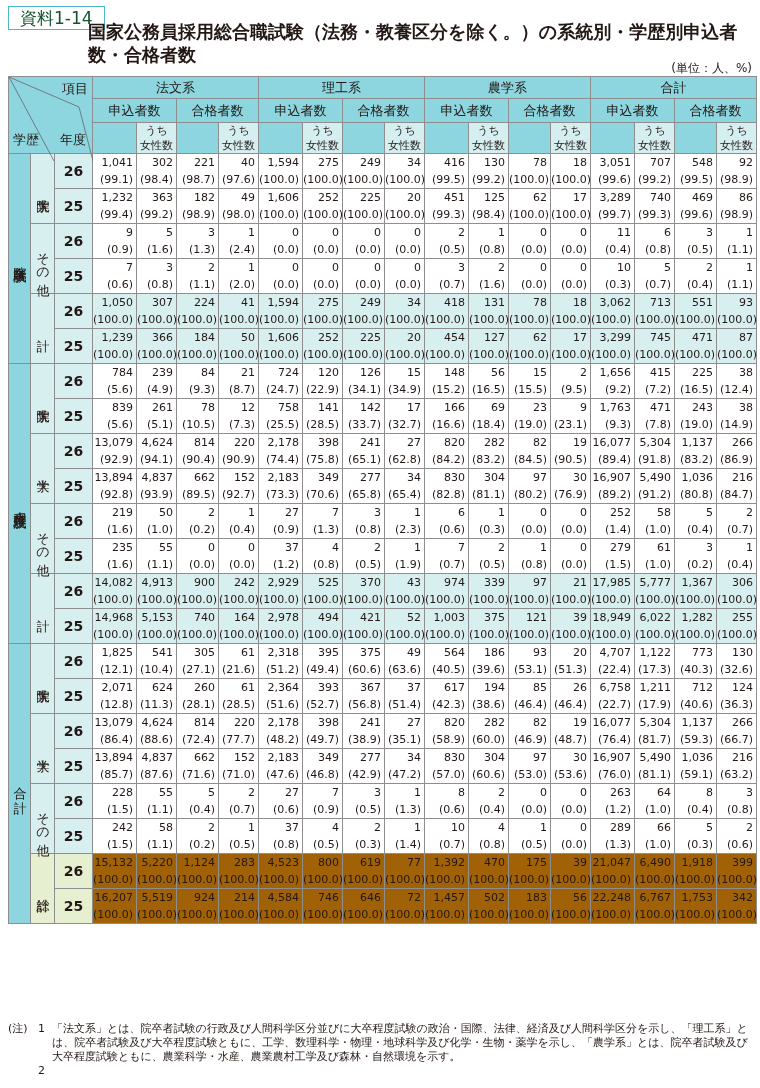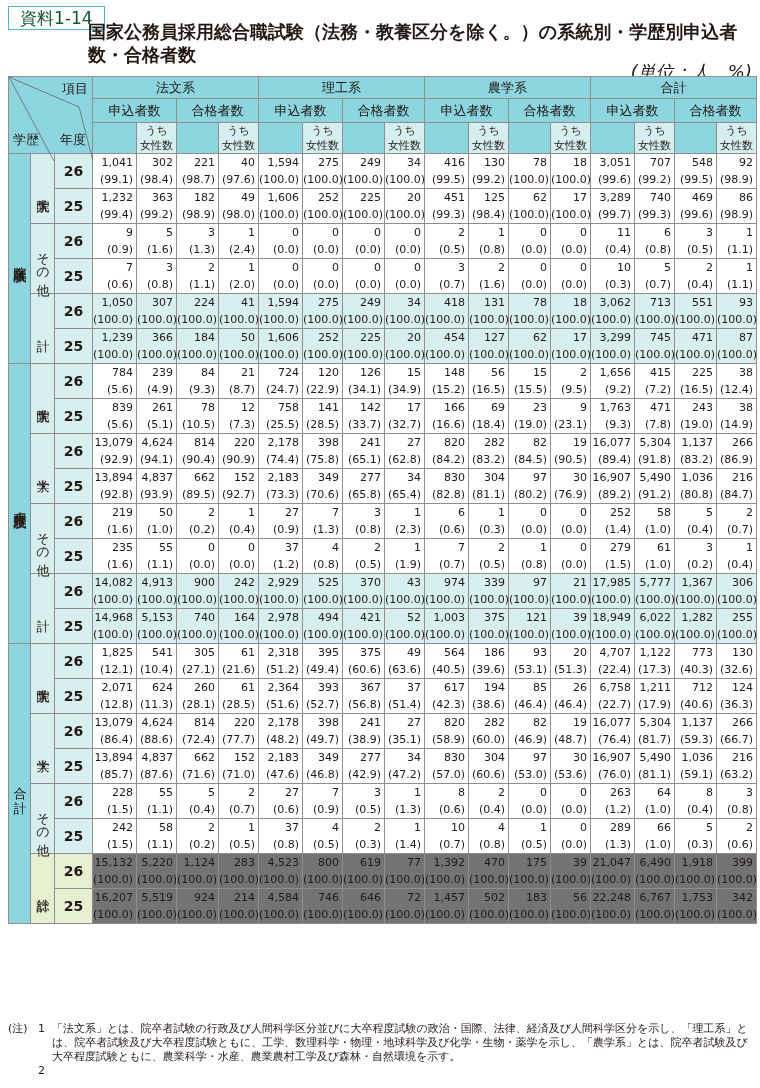--- a/index.html
+++ b/index.html
@@ -1,36 +1,36 @@
 <!DOCTYPE html>
 <html><head>
 <meta charset="utf-8">
 <style>
   html,body{margin:0;padding:0;background:#fff;}
   body{width:760px;height:1088px;position:relative;overflow:hidden;font-family:"DejaVu Sans","Liberation Sans",sans-serif;color:#231815;}
   .title-wrap{position:absolute;left:8px;top:6px;width:745px;}
   .badge{position:absolute;left:0;top:0;border:1.5px solid #4fb8c8;color:#14532d;font-size:17px;padding:1px 11px;line-height:20px;background:#fff;}
   .title{position:absolute;left:80px;top:14px;font-size:18px;line-height:23px;font-weight:bold;color:#231815;width:670px;}
-  .unit{position:absolute;right:8px;top:60px;font-size:18px;font-style:italic;}
+  .unit{position:absolute;right:8px;top:60px;font-size:12px;}
   table{position:absolute;left:8px;top:76px;border-collapse:collapse;width:744px;table-layout:fixed;}
   td,th{border:1px solid #8e8e8e;padding:0;font-weight:normal;}
   .hd{background:#8dd6df;text-align:center;font-size:13px;margin-left:44px;}
   .hd-sub{background:#d5eeef;font-size:11px;text-align:center;line-height:15px;border-left:1px dashed #777;}
   .hd-blank{background:#8dd6df;padding-left:18px;}
   .cat{background:#8dd6df;font-size:13px;text-align:center;writing-mode:vertical-rl;letter-spacing:1px;}
   .sub{background:#d8efef;font-size:13px;text-align:center;writing-mode:vertical-rl;}
   .sub.total{background:#e6efcf;}
   .yr{background:#d8efef;font-size:14px;text-align:center;font-weight:bold;}
   .yr.total{background:#e6efcf;}
   .num{text-align:right;font-size:11px;line-height:17px;padding-right:3px;height:34px;vertical-align:middle;}
   .num .v{display:block;}
   .num .p{display:block;}
   .dash{border-right:1px dashed #777;}
   tr.kei td.num{background:#d8efef;}
-  tr.sou td.num{background:#737373;}
+  tr.sou td.num{background:#a16207;}
   .notes{position:absolute;left:8px;top:1022px;width:744px;font-size:11px;line-height:14px;}
   .notes .row{display:flex;}
   .notes .lbl{width:30px;flex:none;}
   .notes .n{width:14px;flex:none;}
 </style>
 </head>
 <body>
 
 <div class="title-wrap">
   <div class="badge">資料1-14</div>

